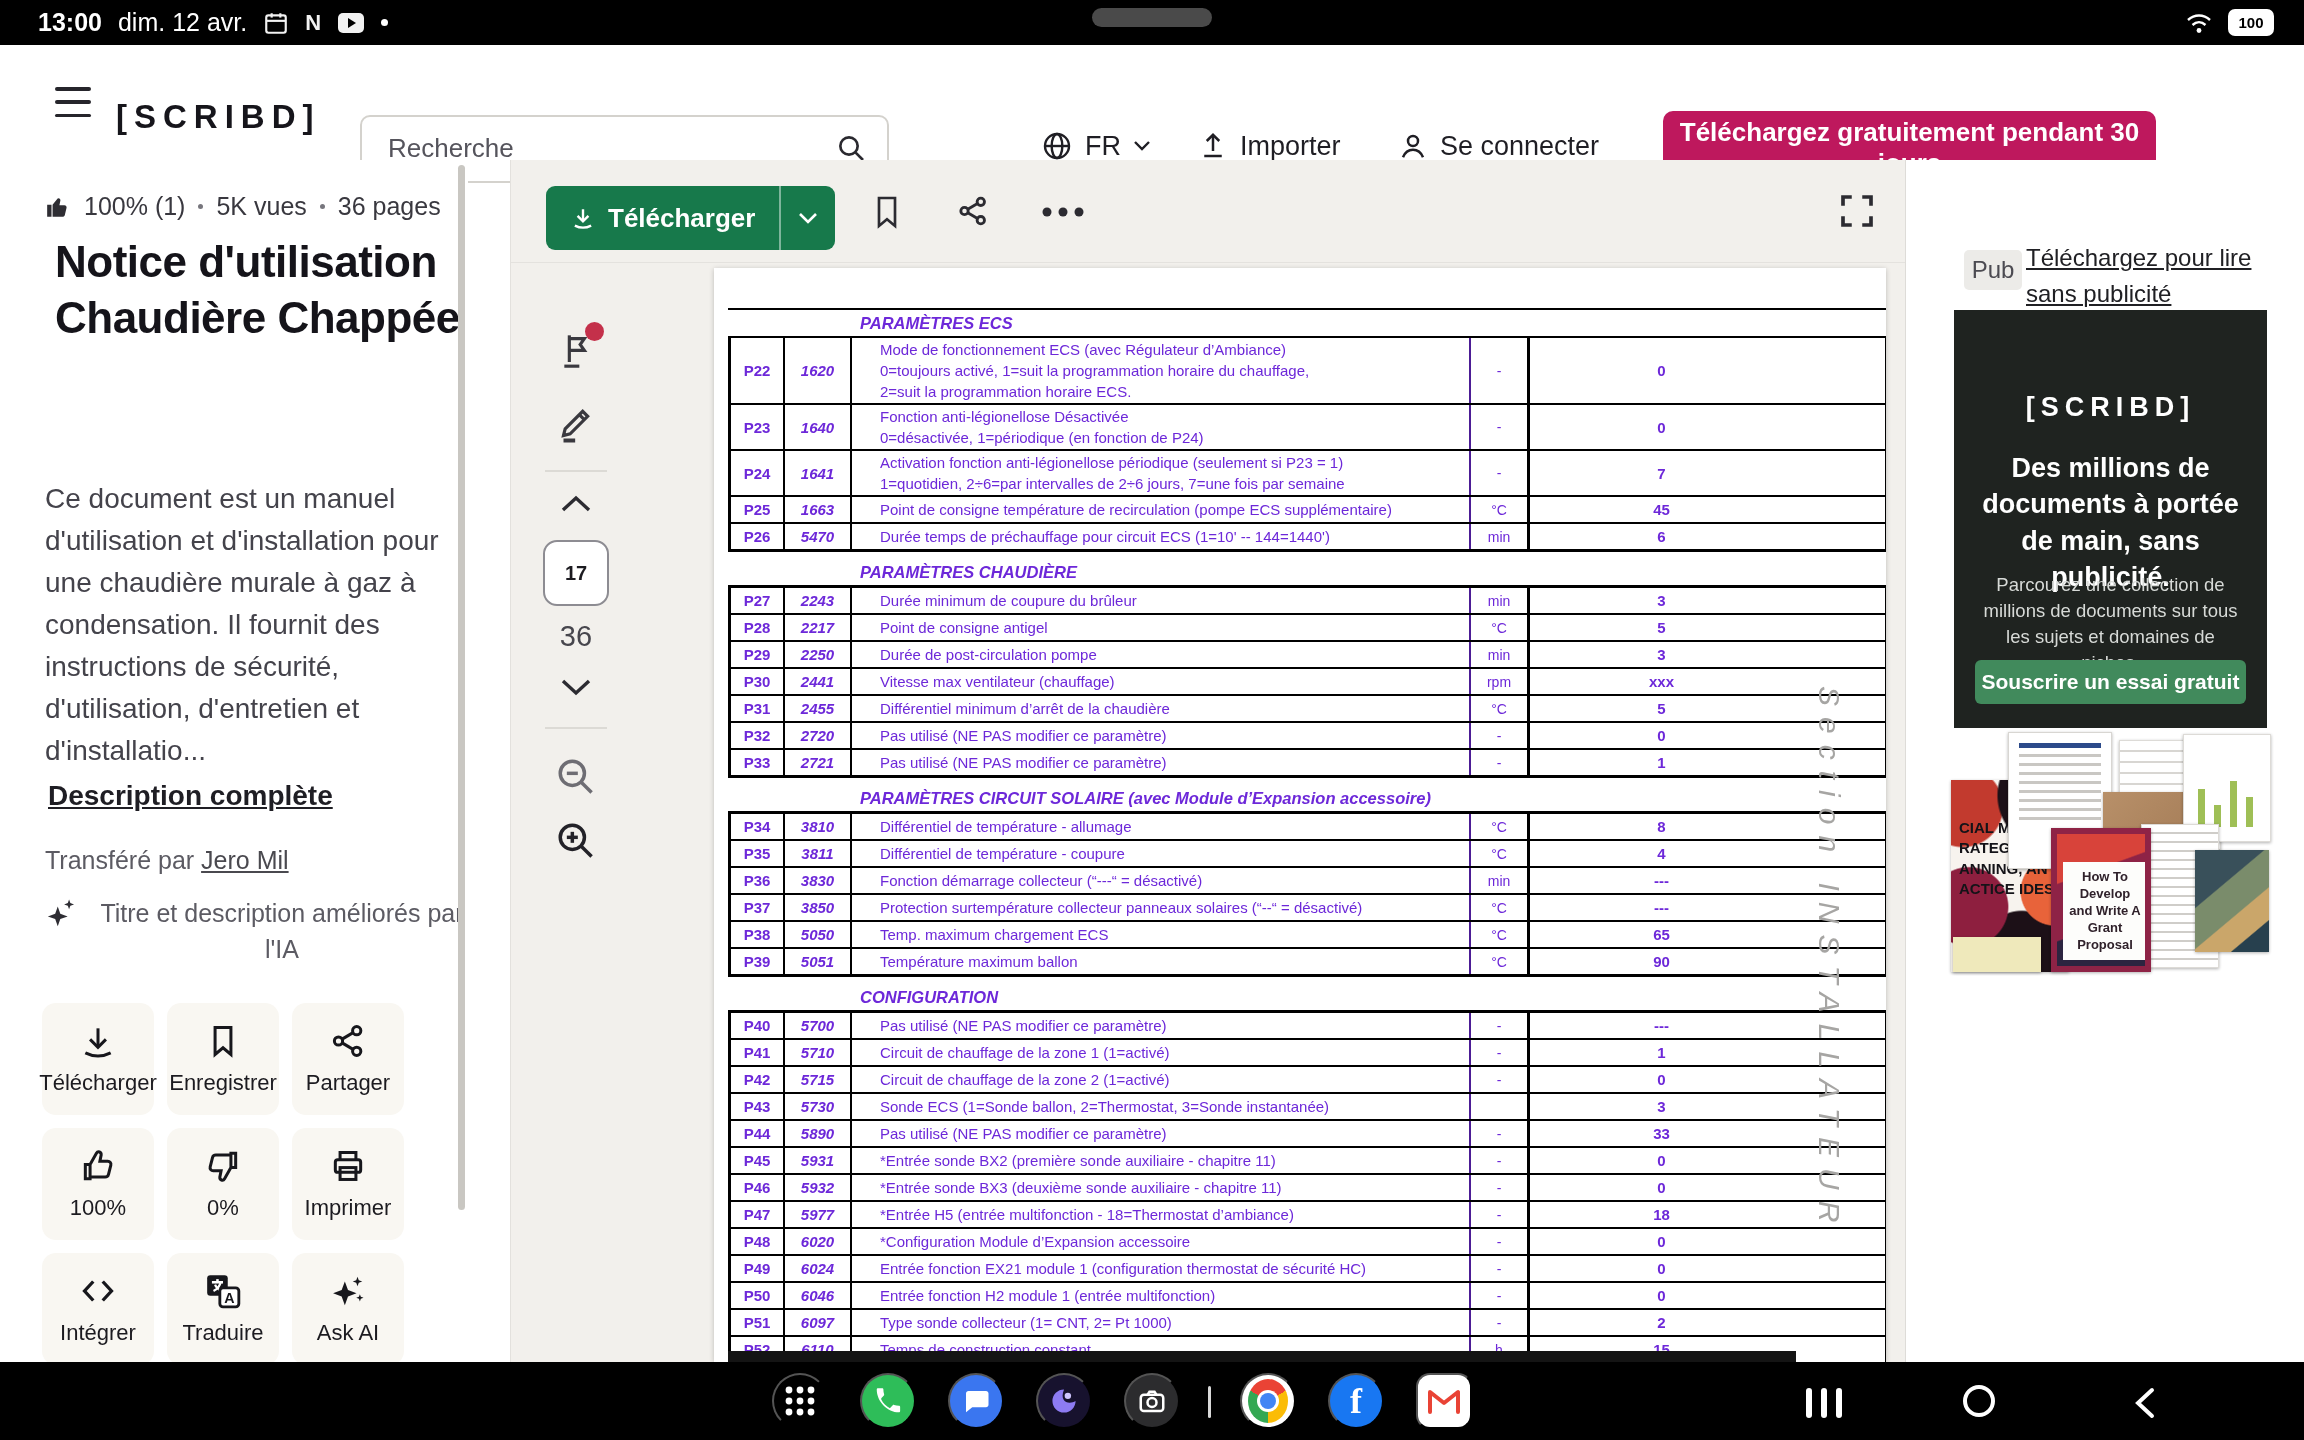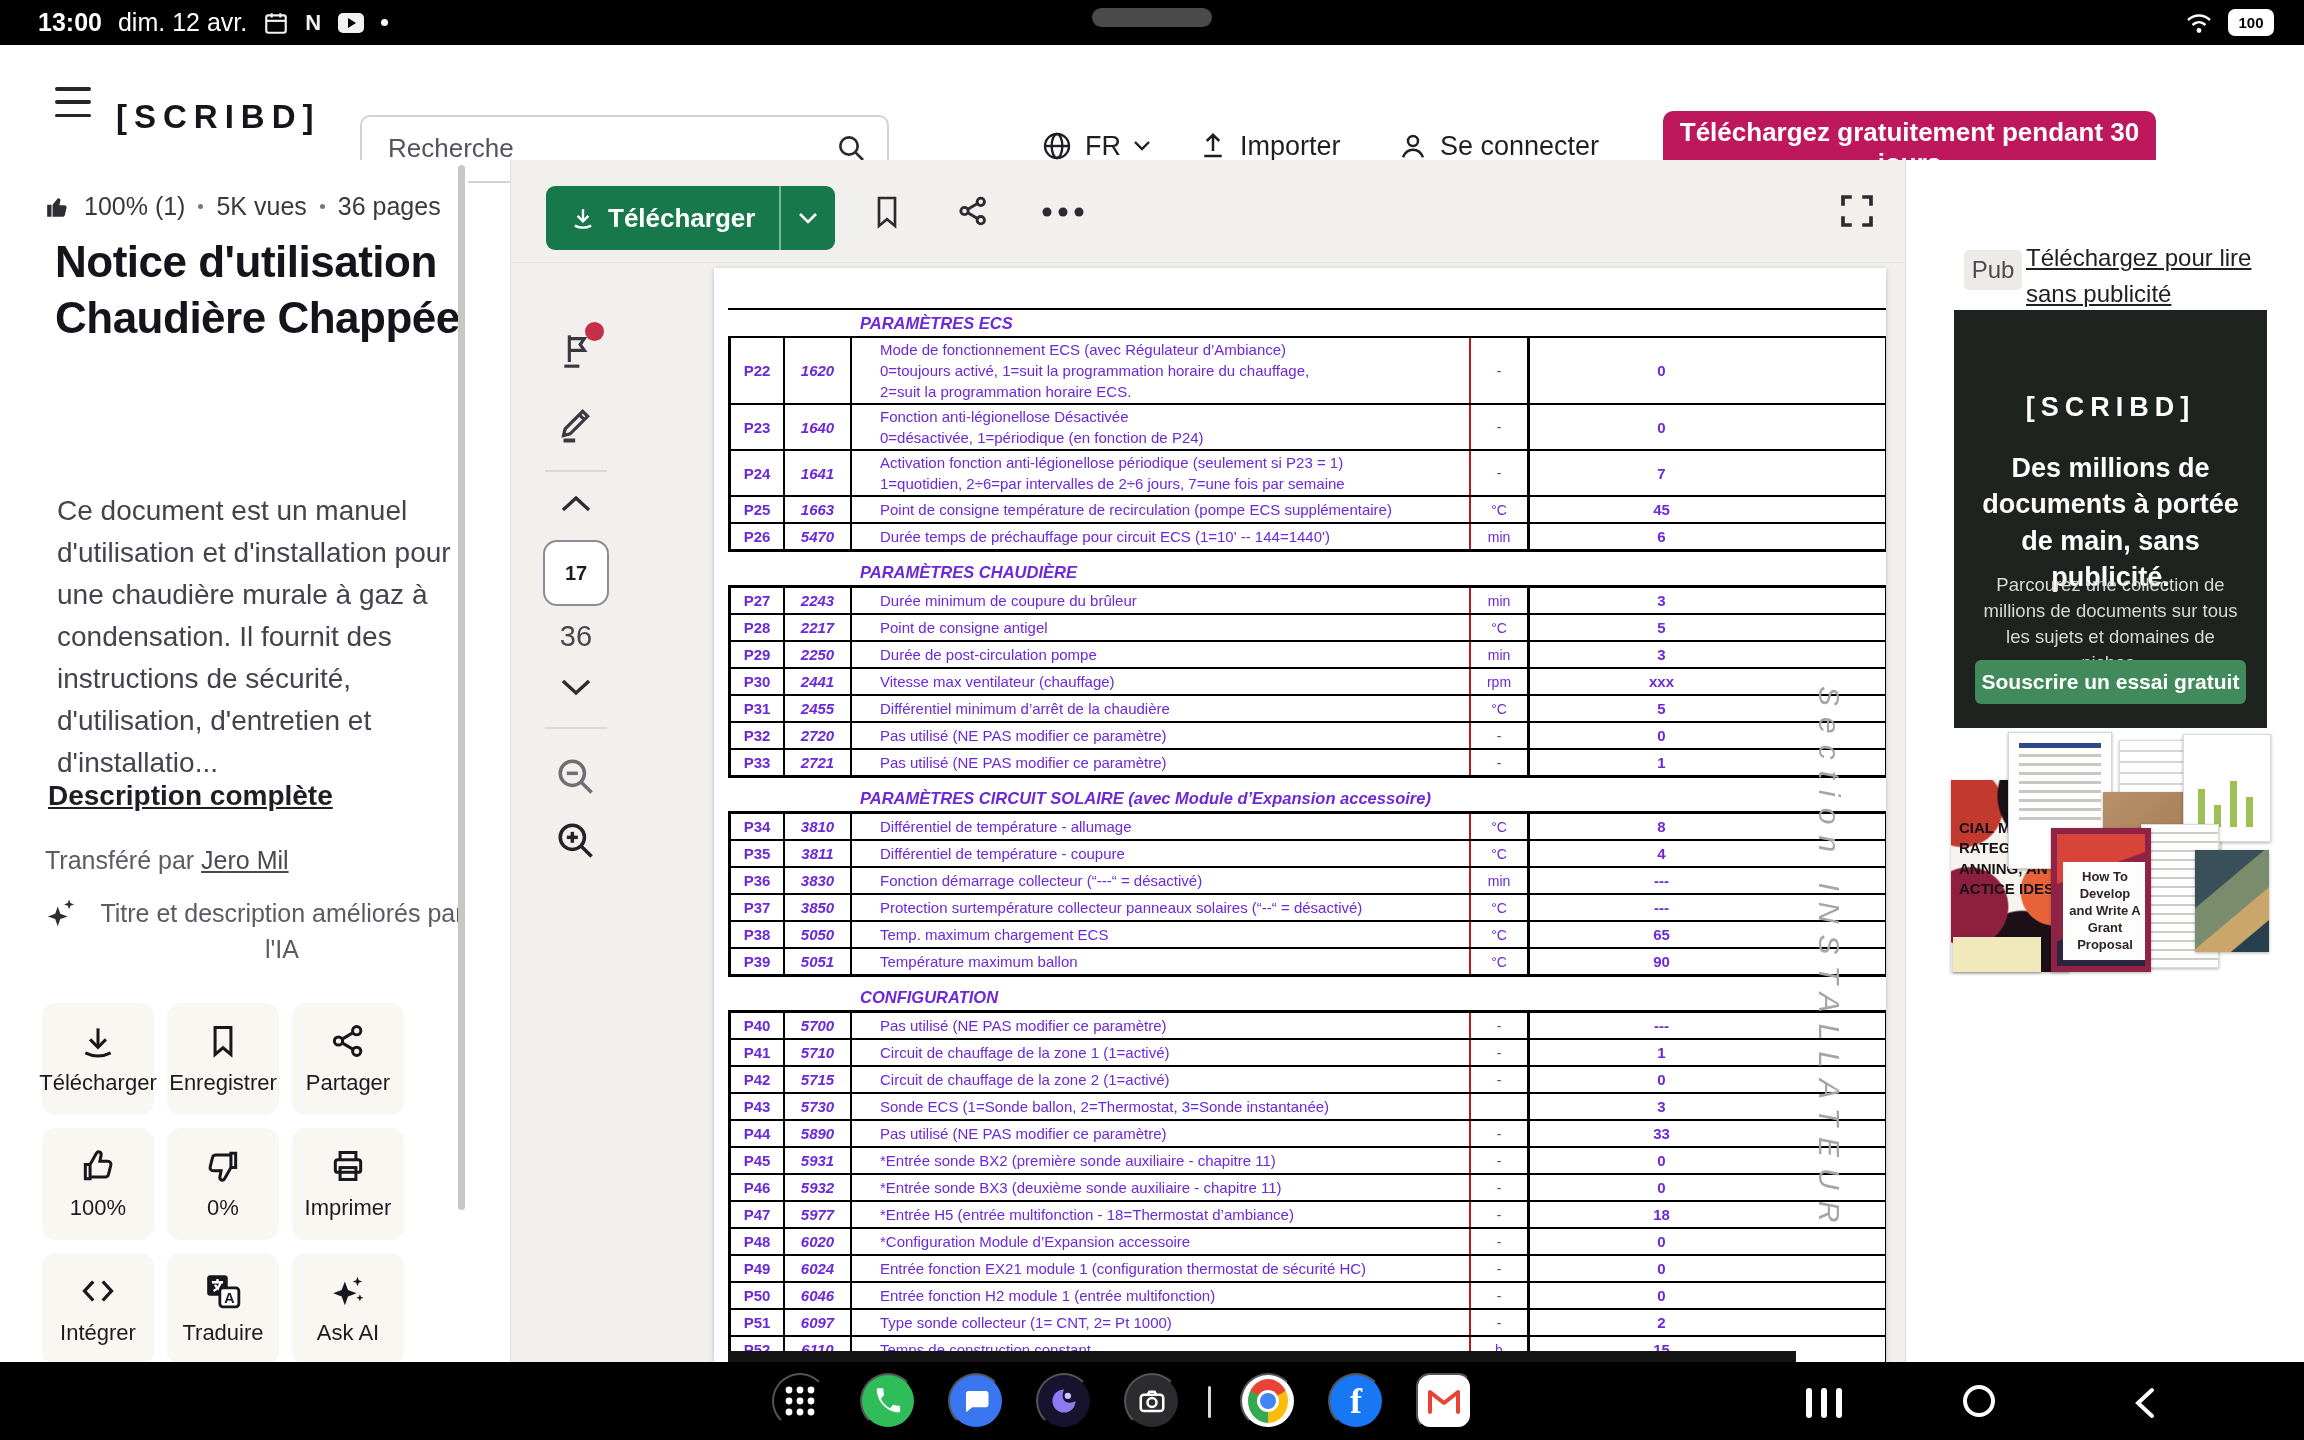--- a/index.html
+++ b/index.html
@@ -33,21 +33,21 @@
   .cta{position:absolute;left:1663px;top:66px;width:493px;height:74px;border:none;border-radius:10px;background:#be185d;
     color:#fff;font-size:26px;font-weight:700;cursor:pointer;font-family:"Liberation Sans",sans-serif;}
 
   
   .main{position:absolute;left:0;top:160px;width:2304px;height:1202px;}
   .left-panel{position:absolute;left:0;top:0;width:468px;height:1202px;background:#fff;overflow:hidden;}
   .lp-scroll{position:absolute;right:3px;top:5px;width:7px;height:1045px;background:#c9c7c2;border-radius:4px;}
   .stats{position:absolute;left:45px;top:32px;display:flex;align-items:center;gap:13px;font-size:25px;color:#39383f;}
   .stats .dot{width:5px;height:5px;border-radius:50%;background:#77767d;}
   .doc-title{position:absolute;left:43px;top:62px;width:420px;font-size:44px;line-height:1.28;font-weight:700;color:#15141a;margin:12px;letter-spacing:-.5px;}
-  .doc-desc{position:absolute;left:45px;top:318px;width:430px;font-size:28px;line-height:1.5;color:#44434b;margin:12px;}
+  .doc-desc{position:absolute;left:45px;top:318px;width:430px;font-size:28px;line-height:1.5;color:#44434b;margin:0;}
   .full-desc{position:absolute;left:48px;top:620px;font-size:28px;font-weight:700;color:#1f1e24;text-decoration:underline;cursor:pointer;}
   .transfer{position:absolute;left:45px;top:686px;font-size:25px;color:#5c5b63;}
   .transfer a{color:#4a494f;text-decoration:underline;cursor:pointer;}
   .ai-row{position:absolute;left:45px;top:735px;width:430px;display:flex;gap:10px;}
   .ai-row .txt{flex:1;text-align:center;font-size:25px;line-height:1.45;color:#5c5b63;}
   .cards{position:absolute;left:42px;top:843px;width:400px;display:grid;grid-template-columns:repeat(3,112px);grid-auto-rows:112px;gap:13px;}
   .card{background:#f9f7f2;border:none;border-radius:14px;display:flex;flex-direction:column;align-items:center;justify-content:center;gap:10px;cursor:pointer;font-family:"Liberation Sans",sans-serif;}
   .card .lbl{font-size:22px;color:#1c1b20;}
 
   
@@ -69,21 +69,21 @@
   .tsec{font-size:16.5px;font-weight:700;font-style:italic;padding:4px 0 3px 132px;}
   .tsec.banded{border-top:2px solid #000;border-bottom:2px solid #000;}
   .tsec:not(.banded){margin-top:7px;}
   .tblock{border:3px solid #000;margin-bottom:6px;}
   .tblock.ntop{border-top:none;}
   .trow{display:grid;grid-template-columns:54px 67px 619px 59px 263px;}
   .trow + .trow{border-top:2px solid #000;}
   .tc{display:flex;align-items:center;justify-content:center;font-size:15px;min-height:23px;padding:1px 0;}
   .cp{font-weight:700;border-right:2px solid #000;}
   .cc{font-weight:700;font-style:italic;border-right:2px solid #000;}
-  .cd{flex-direction:column;align-items:flex-start;padding-left:28px;border-right:2px solid #b91c1c;line-height:1.4;}
+  .cd{flex-direction:column;align-items:flex-start;padding-left:28px;border-right:2px solid #4c1d95;line-height:1.4;}
   .cu{border-right:3px solid #000;font-size:14px;}
   .cv{font-weight:700;}
   .endbar{height:18px;background:#141414;margin-top:8px;}
   .side-vert{position:absolute;left:1098px;top:418px;writing-mode:vertical-rl;font-size:30px;font-style:italic;letter-spacing:11px;color:#a6a5a3;white-space:nowrap;}
 
   
   .sidebar{position:absolute;left:1905px;top:0;width:399px;height:1202px;background:#fff;border-left:1px solid #dedcd8;}
   .pub-pill{position:absolute;left:58px;top:90px;width:58px;height:40px;background:#ecebe8;border-radius:5px;display:flex;align-items:center;justify-content:center;font-size:24px;color:#4c4b52;}
   .ad-link{position:absolute;left:120px;top:80px;width:275px;font-size:24px;line-height:1.5;color:#202024;text-decoration:underline;cursor:pointer;}
   .adbox{position:absolute;left:48px;top:150px;width:313px;height:418px;background:#1f2320;color:#fff;text-align:center;}

